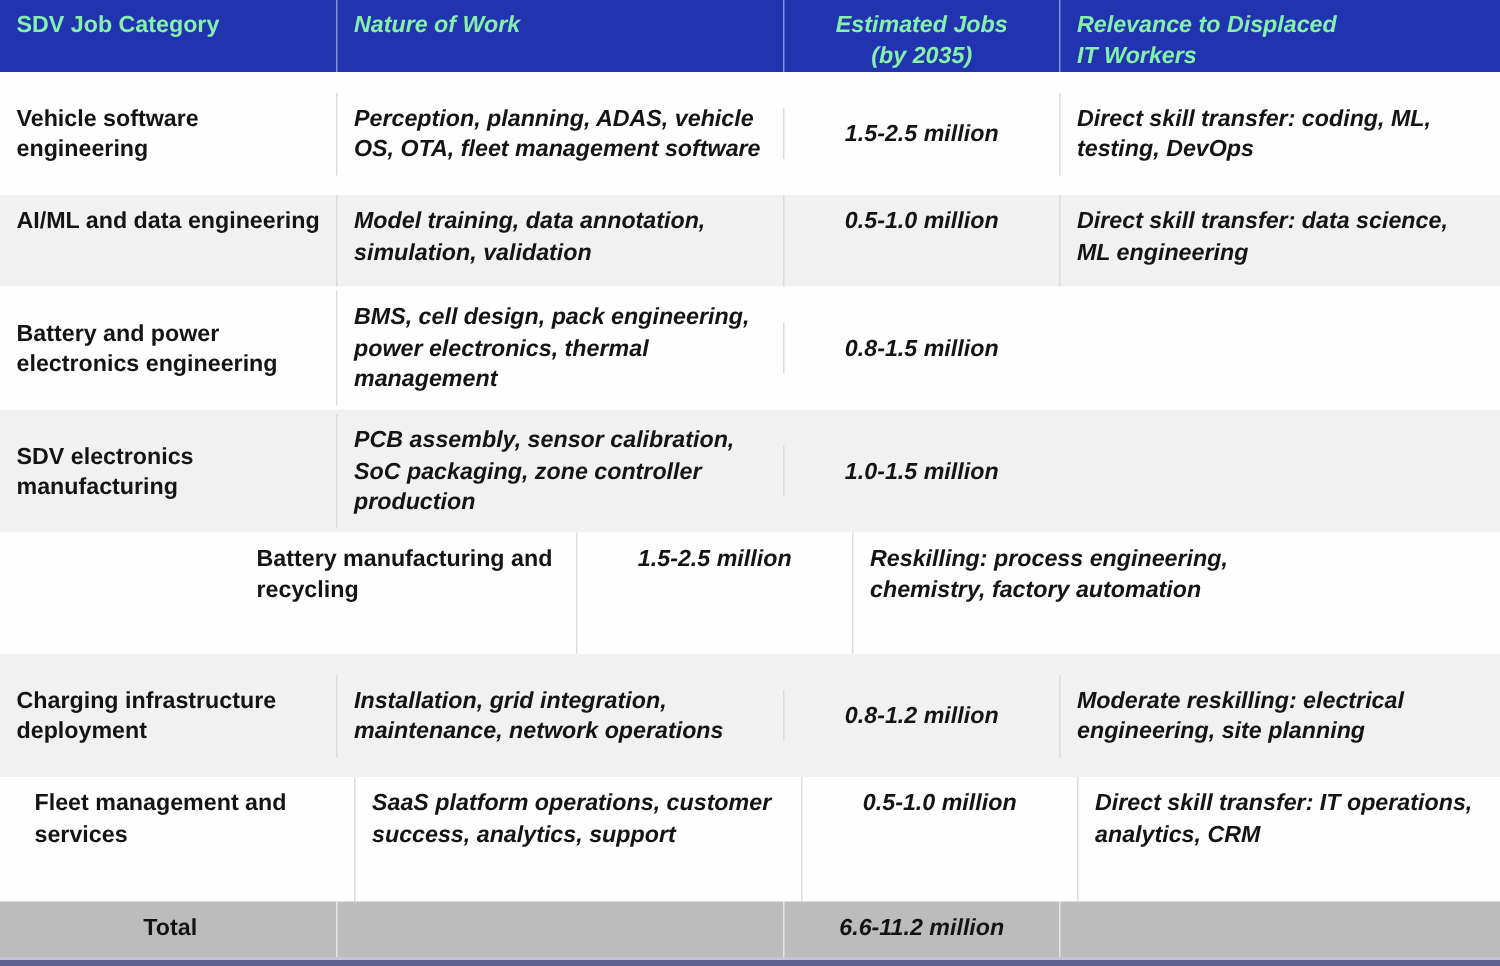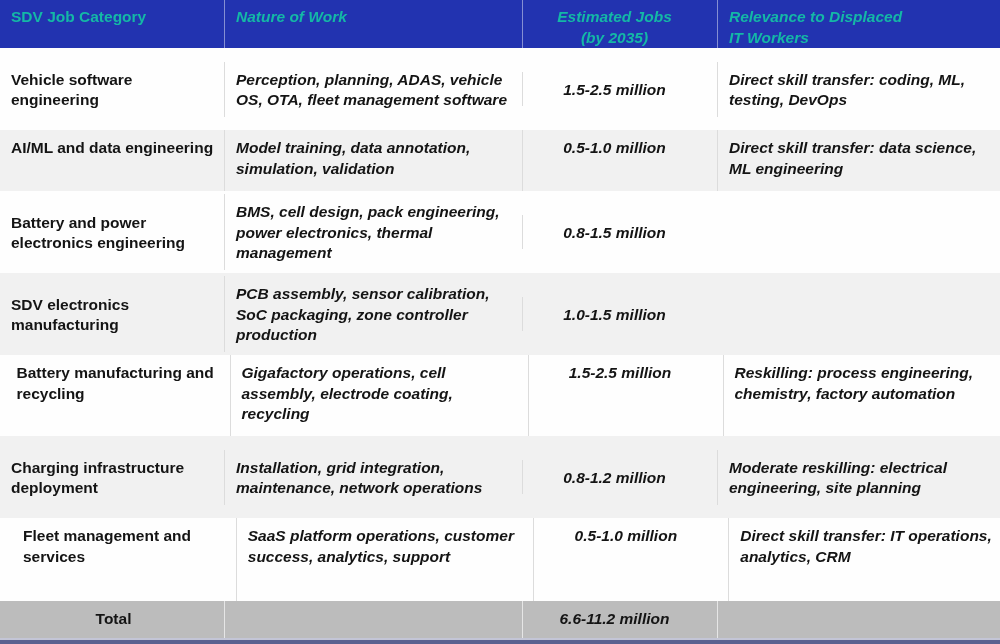--- a/index.html
+++ b/index.html
@@ -25,31 +25,31 @@
     padding: 8px 8px 6px 11px;
     font-size: 15.5px;
     line-height: 20.5px;
     font-weight: 700;
     overflow: hidden;
     white-space: pre-line;
   }
   .c1 { width: 224px; }
   .c2 { width: 298px; }
   .c3 { width: 184px; text-align: center; padding-left: 6px; padding-right: 6px; }
-  .c4 { width: 272px; margin-left: 11px; }
+  .c4 { width: 272px; }
 
   
   .cell + .cell { border-left: 1px solid #dcdcdc; font-style: italic; }
   .header .cell + .cell { border-left: 1px solid rgba(255,255,255,0.45); }
   .total .cell + .cell { border-left: 1px solid #e6e6e6; }
 
   .header {
     height: 48px;
     background: #2233b0;
-    color: #14b8a6;
+    color: #86efac;
   }
   .header .cell { padding-top: 6px; line-height: 21px; }
 
   .r-white { background: #fefefe; }
   .r-alt   { background: #f1f1f1; }
 
   .h82 { height: 82px; align-items: center; }
   .h61 { height: 61px; }
   .h81 { height: 81px; justify-content: center; }
   .h83 { height: 83px; padding-left: 12px; }
@@ -104,21 +104,20 @@
   </div>
 
   <div class="row r-alt h82">
     <div class="cell c1">SDV electronics manufacturing</div>
     <div class="cell c2">PCB assembly, sensor calibration, SoC packaging, zone controller production</div>
     <div class="cell c3">1.0-1.5 million</div>
   </div>
 
   <div class="row r-white h81">
     <div class="cell c1">Battery manufacturing and recycling</div>
-    <div class="cell c2">Gigafactory operations, cell assembly, electrode coating, recycling</div>
     <div class="cell c3">1.5-2.5 million</div>
     <div class="cell c4">Reskilling: process engineering, chemistry, factory automation</div>
   </div>
 
   <div class="row r-alt h82">
     <div class="cell c1">Charging infrastructure deployment</div>
     <div class="cell c2">Installation, grid integration, maintenance, network operations</div>
     <div class="cell c3">0.8-1.2 million</div>
     <div class="cell c4">Moderate reskilling: electrical engineering, site planning</div>
   </div>

